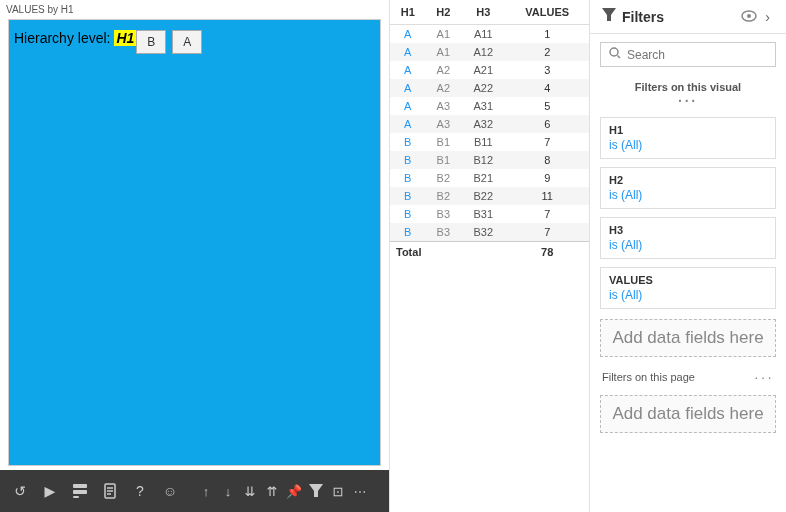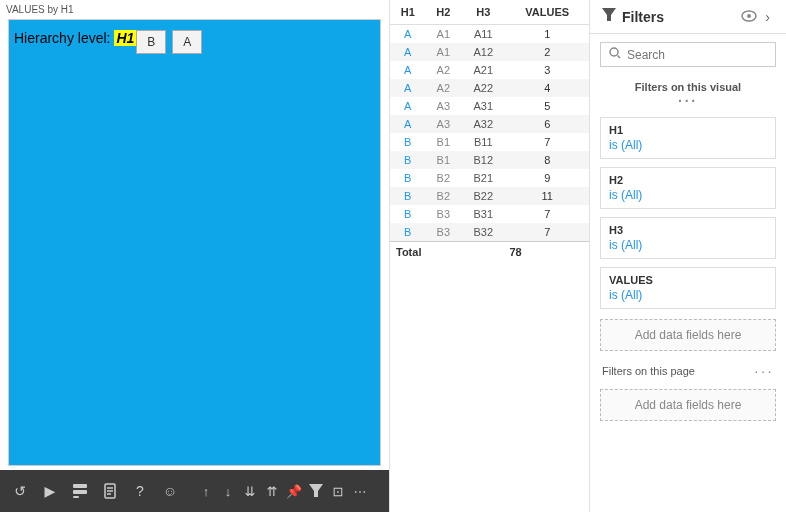--- a/index.html
+++ b/index.html
@@ -179,20 +179,21 @@
       margin-top: 12px;
     }
 
     tfoot tr td:first-child {
       text-align: left;
       padding-left: 6px;
       color: #333;
     }
 
     tfoot tr td:last-child {
+      text-align: center;
       color: #333;
     }
 
     
     .right-panel {
       flex: 1;
       display: flex;
       flex-direction: column;
       padding: 0;
       overflow-y: auto;
@@ -279,21 +280,21 @@
     .filter-card-value {
       font-size: 12px;
       color: #2196f3;
     }
 
     .add-data-fields {
       border: 1px dashed #bbb;
       margin: 6px 10px;
       padding: 8px;
       text-align: center;
-      font-size: 12px;
+      font-size: 17px;
       color: #888;
       cursor: pointer;
       background: #fafafa;
     }
 
     .filters-page-label {
       font-size: 11px;
       font-weight: 400;
       color: #555;
       padding: 6px 12px 4px 12px;

